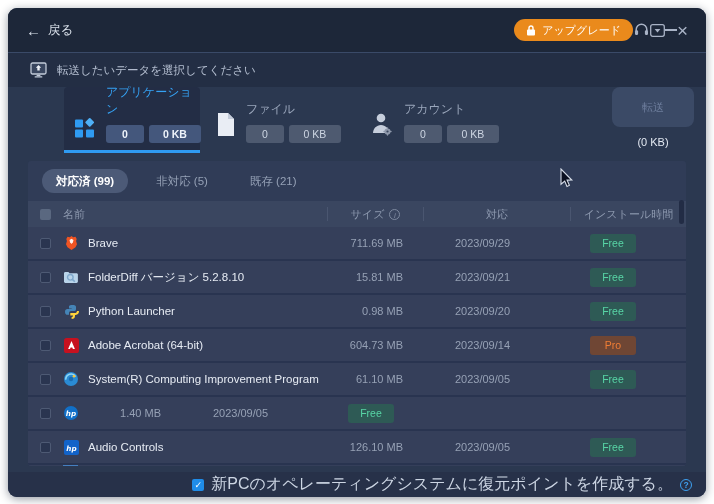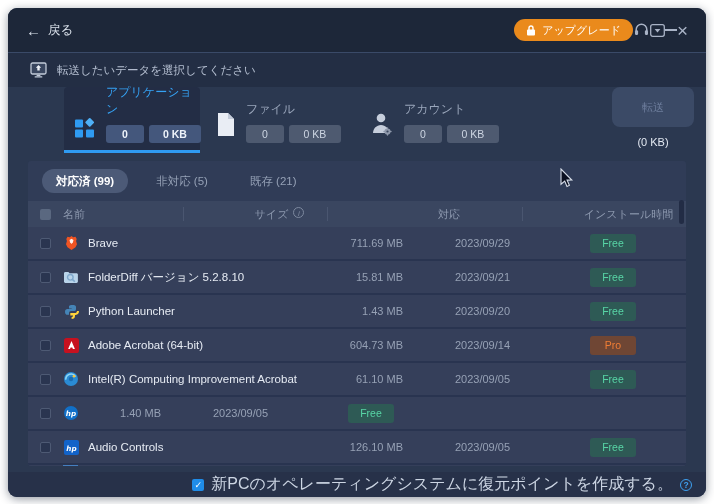--- a/index.html
+++ b/index.html
@@ -53,21 +53,21 @@
   .panel{margin:8px 20px 0 20px;background:#303c57;border-radius:3px;height:305px;
     position:relative;flex:0 0 auto;overflow:hidden;}
   .filters{padding:8px 0 0 14px;display:flex;align-items:center;height:24px;}
   .fpill{font-size:11.5px;color:#95a1b6;padding:0 14px;height:24px;line-height:24px;border-radius:12px;}
   .fpill.active{background:#4c5a77;color:#ffffff;font-weight:bold;}
   .fpill+.fpill{margin-left:14px;}
   .thead{margin-top:8px;height:26px;background:#3a4660;display:flex;align-items:center;
     font-size:11px;color:#8d99af;padding-left:12px;}
   .h-cb{width:11px;height:11px;background:#5a6880;border-radius:2px;margin-right:12px;flex:0 0 auto;}
   .h-name{flex:1;}
-  .h-cell{display:flex;justify-content:center;height:14px;border-left:1px solid #4a5670;padding-left:48px;}
+  .h-cell{display:flex;align-items:center;justify-content:center;height:14px;border-left:1px solid #4a5670;}
   .h-size{width:95px;gap:5px;}
   .h-time{width:115px;}
   .h-sup{width:146px;}
   .info-i{width:11px;height:11px;border:1px solid #7d899f;border-radius:50%;font-size:8px;
     line-height:11px;text-align:center;color:#7d899f;font-style:italic;box-sizing:border-box;}
   .row{height:32px;background:#353f5a;border-bottom:2px solid #293450;display:flex;
     align-items:center;padding-left:12px;}
   .r-cb{width:11px;height:11px;background:#2a3550;border:1px solid #4e5a74;border-radius:2px;
     margin-right:12px;flex:0 0 auto;box-sizing:border-box;}
   .icon-holder{width:16px;height:16px;margin-right:9px;flex:0 0 auto;display:flex;
@@ -265,21 +265,21 @@
 
   <div class="row">
     <span class="r-cb"></span>
     <span class="icon-holder">
             <svg width="15" height="15" viewBox="0 0 15 15">
               <path d="M7.4 1C5 1 5 2.2 5 3v1.4h2.7v.7H3.4C2 5.1 1 6 1 7.9s1 2.8 2.4 2.8H5V9.2C5 7.9 6 7 7.3 7h3.1c1.2 0 1.6-.8 1.6-2V3c0-.8-.6-2-2.6-2z" fill="#4584b6"></path>
               <path d="M7.6 14c2.4 0 2.4-1.2 2.4-2v-1.4H7.3v-.7h4.3c1.4 0 2.4-.9 2.4-2.8" stroke="#ffd43b" stroke-width="2" fill="none"></path>
             </svg>
           </span>
     <span class="c-name">Python Launcher</span>
-    <span class="c-size">1.43 MB</span>
+    <span class="c-size">0.98 MB</span>
     <span class="c-date">2023/09/20</span>
     <span class="c-sup">
             <span class="badge free">Free</span>
           </span>
   </div>
 
   <div class="row">
     <span class="r-cb"></span>
     <span class="icon-holder">
             <svg width="15" height="15" viewBox="0 0 15 15">
@@ -298,21 +298,21 @@
   <div class="row">
     <span class="r-cb"></span>
     <span class="icon-holder">
             <svg width="16" height="16" viewBox="0 0 16 16">
               <circle cx="8" cy="8" r="7" fill="#2a8bd4"></circle>
               <path d="M2.8 8.6A5.3 5.3 0 0 1 12.6 5.6" stroke="#8fd6f4" stroke-width="1.6" fill="none"></path>
               <circle cx="11" cy="5.2" r="1.3" fill="#f5c33b"></circle>
               <circle cx="8" cy="8" r="2.2" fill="#1a6cb0"></circle>
             </svg>
           </span>
-    <span class="c-name">Intel(R) Computing Improvement Acrobat</span>
+    <span class="c-name">System(R) Computing Improvement Program</span>
     <span class="c-size">61.10 MB</span>
     <span class="c-date">2023/09/05</span>
     <span class="c-sup">
             <span class="badge free">Free</span>
           </span>
   </div>
 
   <div class="row">
     <span class="r-cb"></span>
     <span class="icon-holder">

